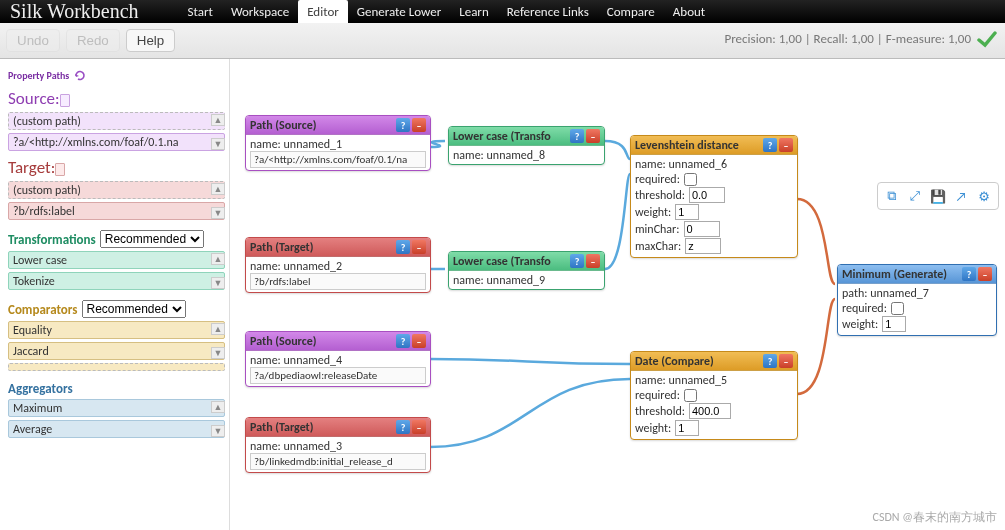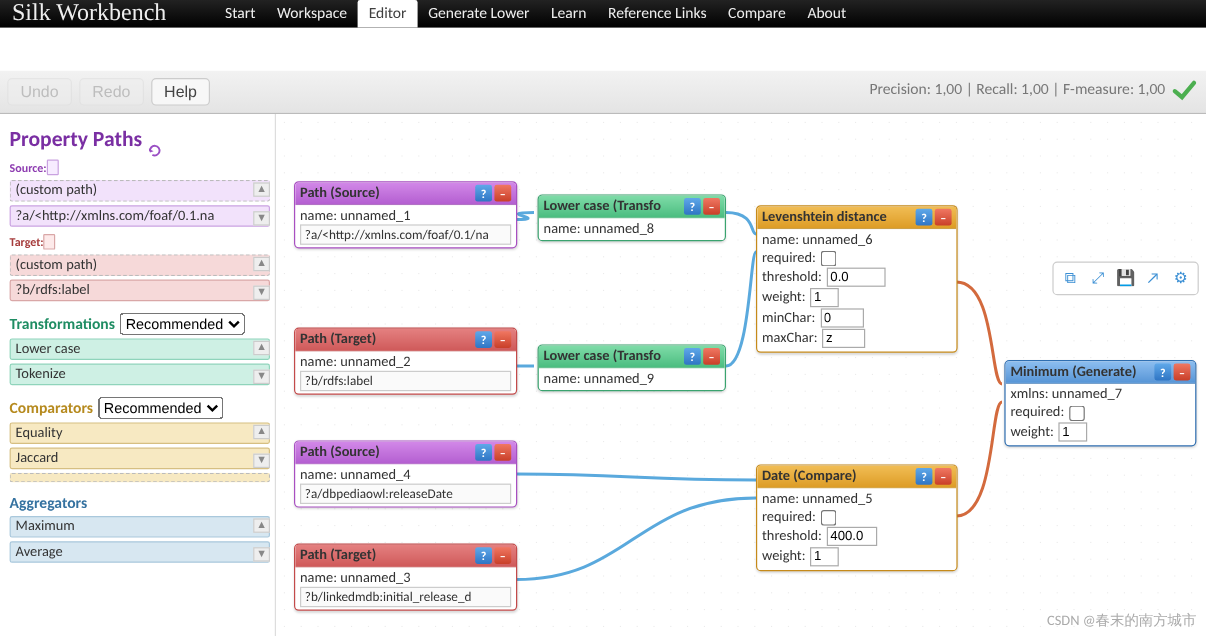--- a/index.html
+++ b/index.html
@@ -2,32 +2,32 @@
 <html><head>
 <meta charset="utf-8">
 <style>
   * { box-sizing: border-box; margin: 0; padding: 0; }
   body { font-family: Calibri, Arial, sans-serif; font-size: 13px; color: #333; width:1005px; height:530px; overflow:hidden; background:#fff; position:relative;}
   .topbar { background: linear-gradient(#222,#000); height:23px; display:flex; align-items:stretch; color:#ccc;}
   .brand { font-family: Georgia, serif; font-size:20px; color:#eee; padding:0 40px 0 10px; display:flex; align-items:center;}
   .tabs { display:flex; align-items:stretch;}
   .tab { padding:3px 9px; color:#eee; font-size:13px; display:flex; align-items:center; cursor:pointer;}
   .tab.active { background:#fff; color:#404040; border-radius:2px 2px 0 0;}
-  .toolbar { background:linear-gradient(#f2f2f2,#e4e4e4); border-bottom:1px solid #bbb; height:36px; display:flex; align-items:center; padding:0 6px; position:relative;margin-top:36px;}
+  .toolbar { background:linear-gradient(#f2f2f2,#e4e4e4); border-bottom:1px solid #bbb; height:36px; display:flex; align-items:center; padding:0 6px; position:relative;}
   .tbtn { background:#f7f7f7; border:1px solid #ccc; border-radius:4px; padding:3px 10px; margin-right:6px; color:#444; cursor:pointer;}
   .tbtn.disabled { opacity:0.55; color:#999; border-color:#ddd; background:#eee;}
   .metrics { position:absolute; right:34px; top:8px; color:#777; font-size:13px;}
   .check { position:absolute; right:8px; top:6px; width:20px; height:20px; }
   .check svg{width:20px;height:20px;}
   .main { display:flex; height:calc(530px - 23px - 36px); }
   .sidebar { width:230px; border-right:1px solid #ddd; background:#fff; padding:4px 4px 0 8px; overflow:hidden; position:relative;}
-  .section-h { font-weight:bold; font-size:18px; margin-top:6px; display:flex; align-items:flex-end; }
+  .section-h { font-weight:bold; font-size:10px; margin-top:6px; display:flex; align-items:center; }
   .section-h.purple { color:#7a2fa3;}
   .ref-ic { display:inline-block; width:14px; height:12px; margin-left:4px;}
-  .lbl { font-size:10px; font-weight:bold; margin-top:6px; display:inline-block;}
+  .lbl { font-size:17px; font-weight:normal; margin-top:6px; display:inline-block;}
   .lbl.src { color:#8e3db1;}
   .lbl.tgt { color:#a63c3c;}
   .mini-in { width:10px; height:13px; border:1px solid #c9a2e0; background:#f7ecff; display:inline-block; vertical-align:middle; border-radius:1px;}
   .pillbox { border:1px solid; border-radius:2px; margin-top:3px; padding:1px 4px; font-size:12px; cursor:move;}
   .pillbox.src { background:#f2e2fb; border-color:#caa3e2;}
   .pillbox.tgt { background:#f6d9d9; border-color:#d9a7a7;}
   .pillbox.tx  { background:#cef0e4; border-color:#8fd4bb;}
   .pillbox.cmp { background:#f7e9c2; border-color:#d6bf82;}
   .pillbox.agg { background:#d7e7f1; border-color:#a9c8dc;}
   .dash { border:1px dashed #bbb!important; }
@@ -230,21 +230,21 @@
           <span class="ic x">–</span>
         </div>
       <div class="bd">
         <div>name: unnamed_6</div>
         <div class="field">
             <label>required:</label>
             <input type="checkbox" style="">
           </div>
         <div class="field">
             <label>threshold:</label>
-            <input type="text" style="width: 49px;" value="0.0">
+            <input type="text" style="width: 36px;" value="0.0">
           </div>
         <div class="field">
             <label>weight:</label>
             <input type="text" style="width: 24px;" value="1">
           </div>
         <div class="field">
             <label>minChar:</label>
             <input type="text" style="width: 36px;" value="0">
           </div>
         <div class="field">
@@ -276,21 +276,21 @@
       </div>
     </div>
 
     <div class="node agg" style="left:607px;top:205px;width:160px">
       <div class="hd">
           <span class="title">Minimum (Generate)</span>
           <span class="ic q">?</span>
           <span class="ic x">–</span>
         </div>
       <div class="bd">
-        <div>xmlns: unnamed_7</div>
+        <div>path: unnamed_7</div>
         <div class="field">
             <label>required:</label>
             <input type="checkbox" style="">
           </div>
         <div class="field">
             <label>weight:</label>
             <input type="text" style="width: 24px;" value="1">
           </div>
       </div>
     </div>

